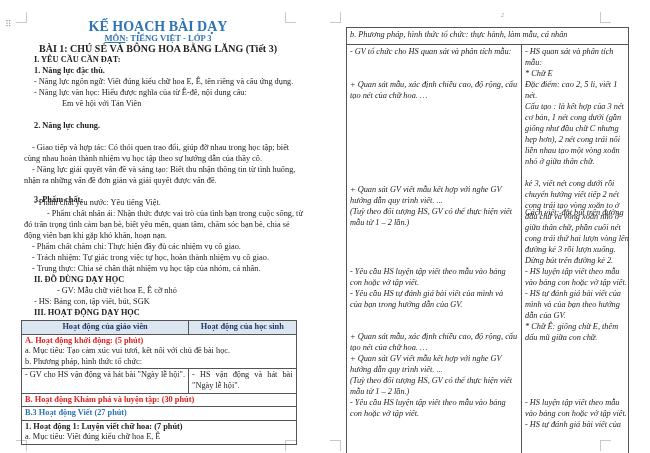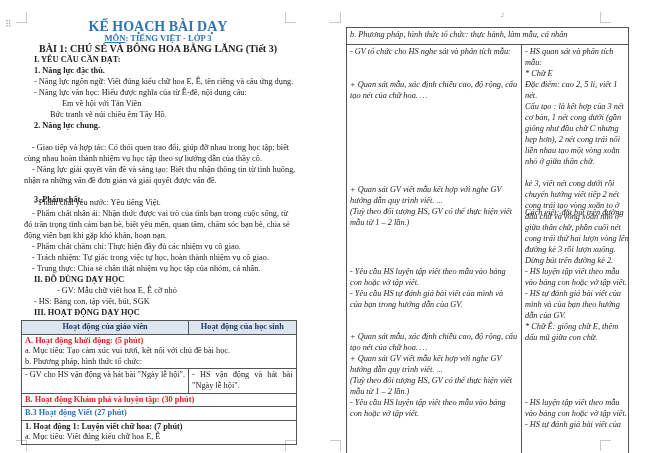--- a/index.html
+++ b/index.html
@@ -43,29 +43,28 @@
 
   <div class="t c b blue" style="top:22px;font-size:14px;">KẾ HOẠCH BÀI DẠY</div>
   <div class="t c b blue" style="top:33px;font-size:8.6px;"><span class="u">MÔN</span><span>: TIẾNG VIỆT - LỚP 3</span></div>
   <div class="t c b" style="top:44px;font-size:10px;">BÀI 1: CHÚ SẺ VÀ BÔNG HOA BẰNG LĂNG (Tiết 3)</div>
 
   <div class="t b" style="top:55px;left:34px;">I. YÊU CẦU CẦN ĐẠT:</div>
   <div class="t b" style="top:66px;left:34px;">1. Năng lực đặc thù.</div>
   <div class="t" style="top:77px;left:34px;">- Năng lực ngôn ngữ: Viết đúng kiểu chữ hoa E, Ê, tên riêng và câu ứng dụng.</div>
   <div class="t" style="top:88px;left:34px;">- Năng lực văn học: Hiểu được nghĩa của từ Ê-đê, nội dung câu:</div>
   <div class="t" style="top:99px;left:62px;">Em về hội với Tản Viên</div>
-  <div class="t" style="top:110px;left:50px;">Bức tranh vẽ núi chiều êm Tây Hồ.</div>
   <div class="t b" style="top:121px;left:34px;">2. Năng lực chung.</div>
   <div class="t" style="top:143px;left:32px;">- Giao tiếp và hợp tác: Có thói quen trao đổi, giúp đỡ nhau trong học tập; biết</div>
   <div class="t" style="top:154px;left:24px;">cùng nhau hoàn thành nhiệm vụ học tập theo sự hướng dẫn của thầy cô.</div>
   <div class="t" style="top:165px;left:32px;">- Năng lực giải quyết vấn đề và sáng tạo: Biết thu nhận thông tin từ tình huống,</div>
   <div class="t" style="top:176px;left:24px;">nhận ra những vấn đề đơn giản và giải quyết được vấn đề.</div>
   <div class="t b" style="top:187px;left:34px;margin-top:8px;">3. Phẩm chất.</div>
   <div class="t" style="top:198px;left:34px;">- Phẩm chất yêu nước: Yêu tiếng Việt.</div>
-  <div class="t" style="top:209px;left:32px;">- Phẩm chất nhân ái: Nhận thức được vai trò của tình bạn trong cuộc sống, từ</div>
+  <div class="t" style="top:209px;left:47px;">- Phẩm chất nhân ái: Nhận thức được vai trò của tình bạn trong cuộc sống, từ</div>
   <div class="t" style="top:220px;left:24px;">đó trân trọng tình cảm bạn bè, biết yêu mến, quan tâm, chăm sóc bạn bè, chia sẻ</div>
   <div class="t" style="top:231px;left:24px;">động viên bạn khi gặp khó khăn, hoạn nạn.</div>
   <div class="t" style="top:242px;left:32px;">- Phẩm chất chăm chỉ: Thực hiện đầy đủ các nhiệm vụ cô giao.</div>
   <div class="t" style="top:253px;left:32px;">- Trách nhiệm: Tự giác trong việc tự học, hoàn thành nhiệm vụ cô giao.</div>
   <div class="t" style="top:264px;left:32px;">- Trung thực: Chia sẻ chân thật nhiệm vụ học tập của nhóm, cá nhân.</div>
   <div class="t b" style="top:275px;left:34px;">II. ĐỒ DÙNG DẠY HỌC</div>
   <div class="t" style="top:286px;left:34px;margin-left:23px;">- GV: Mẫu chữ viết hoa E, Ê cỡ nhỏ</div>
   <div class="t" style="top:297px;left:34px;">- HS: Bảng con, tập viết, bút, SGK</div>
   <div class="t b" style="top:308px;left:34px;">III. HOẠT ĐỘNG DẠY HỌC</div>
 
@@ -114,21 +113,21 @@
   <div class="corner" style="left:22px;top:440px;border-right-width:1px;border-top-width:1px;"></div>
   <div class="corner" style="left:292px;top:440px;border-left-width:1px;border-top-width:1px;"></div>
   <div class="t c" style="top:10px;font-size:6px;color:#999;">2</div>
 
   <div style="position:absolute;left:38px;top:27px;width:281px;height:17px;border:1px solid #555;border-bottom:none;">
     <div class="t" style="left:3px;top:2px;">b. Phương pháp, hình thức tổ chức: thực hành, làm mẫu, cá nhân</div>
   </div>
   <div style="position:absolute;left:38px;top:44px;width:281px;height:420px;border:1px solid #555;">
     <div style="position:absolute;left:174px;top:0;width:1px;height:420px;background:#555;"></div>
     <div style="position:absolute;left:3px;top:2px;width:168px;">
-      <div class="t" style="top:0;">- GV tổ chức cho HS nghe sát và phân tích mẫu:</div>
+      <div class="t" style="top:0;">- GV tổ chức cho HS quan sát và phân tích mẫu:</div>
       <div class="t" style="top:33px;">+ Quan sát mẫu, xác định chiều cao, độ rộng, cấu</div>
       <div class="t" style="top:44px;">tạo nét của chữ hoa. …</div>
       <div class="t" style="top:138px;">+ Quan sát GV viết mẫu kết hợp với nghe GV</div>
       <div class="t" style="top:149px;">hướng dẫn quy trình viết. ...</div>
       <div class="t" style="top:160px;">(Tuỳ theo đối tượng HS, GV có thể thực hiện viết</div>
       <div class="t" style="top:171px;">mẫu từ 1 – 2 lần.)</div>
       <div class="t" style="top:220px;">- Yêu cầu HS luyện tập viết theo mẫu vào bảng</div>
       <div class="t" style="top:231px;">con hoặc vở tập viết.</div>
       <div class="t" style="top:242px;">- Yêu cầu HS tự đánh giá bài viết của mình và</div>
       <div class="t" style="top:253px;">của bạn trong hướng dẫn của GV.</div>

